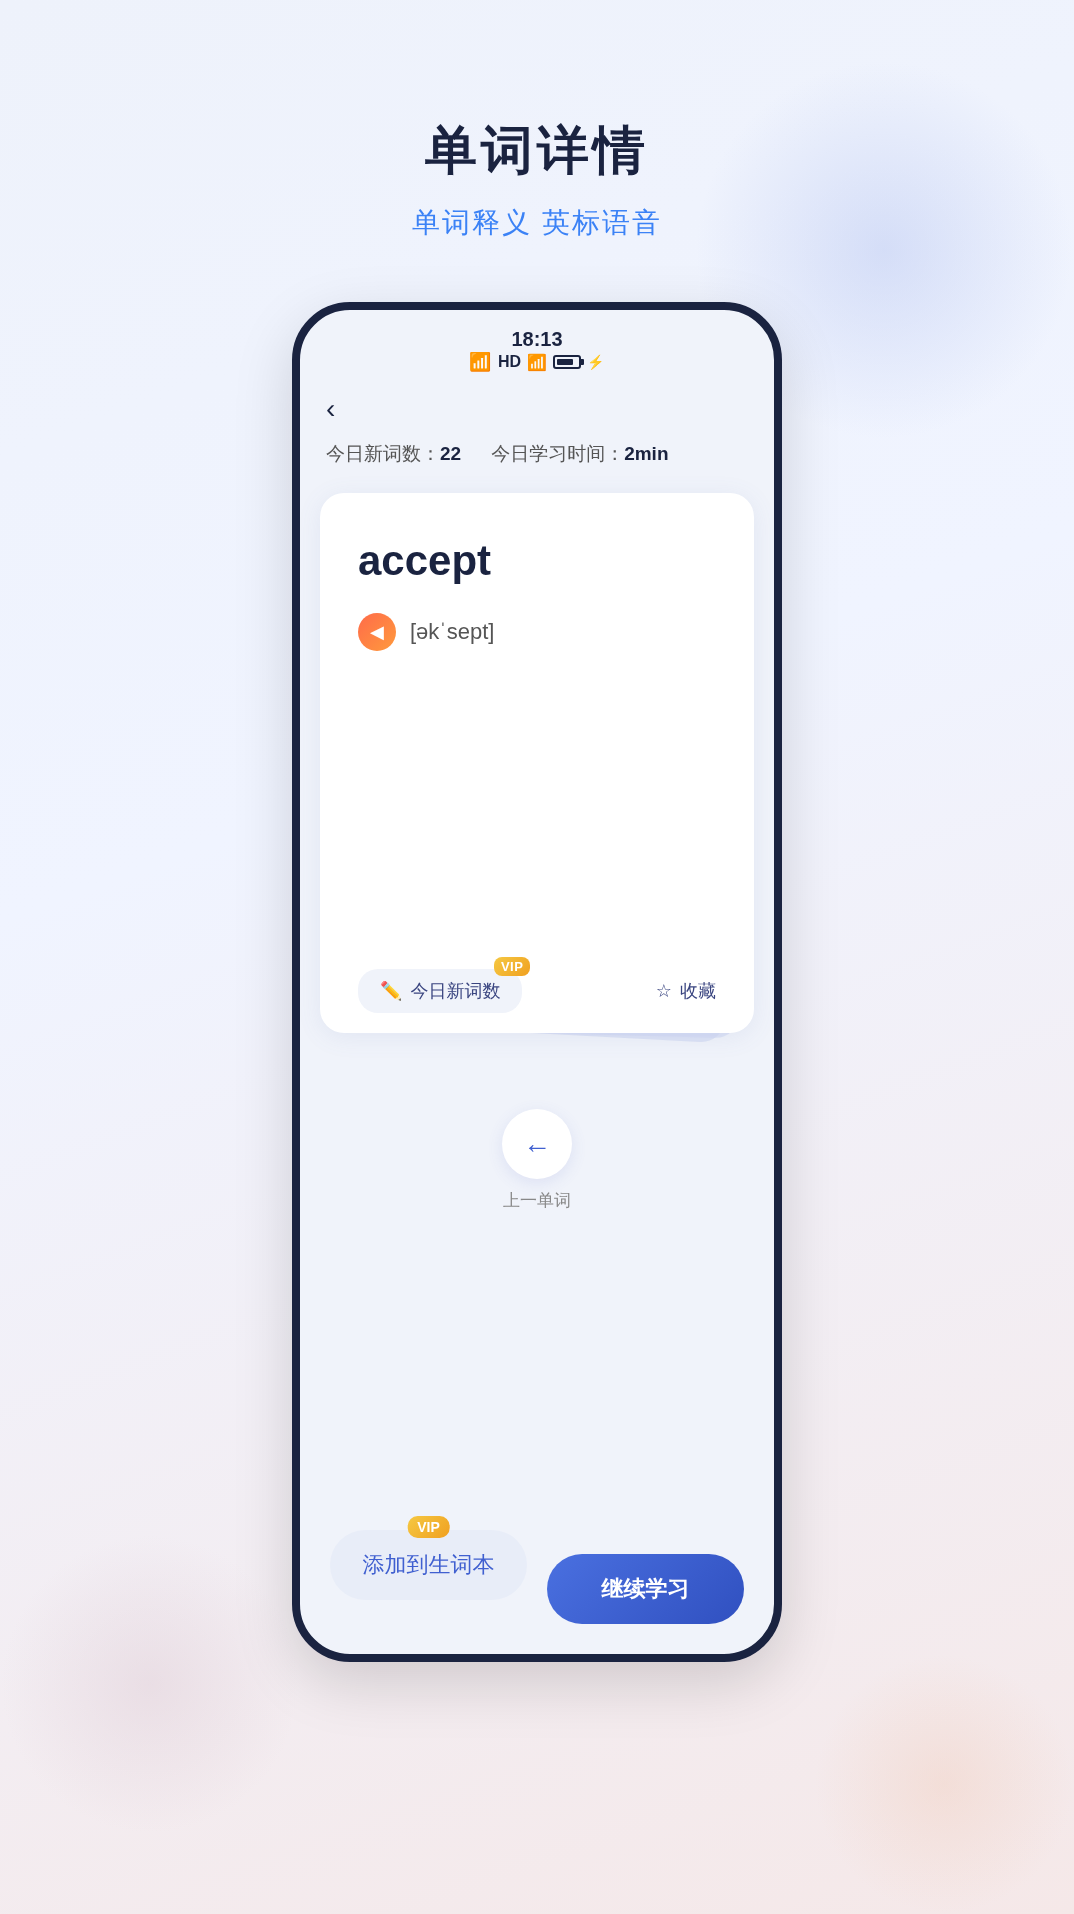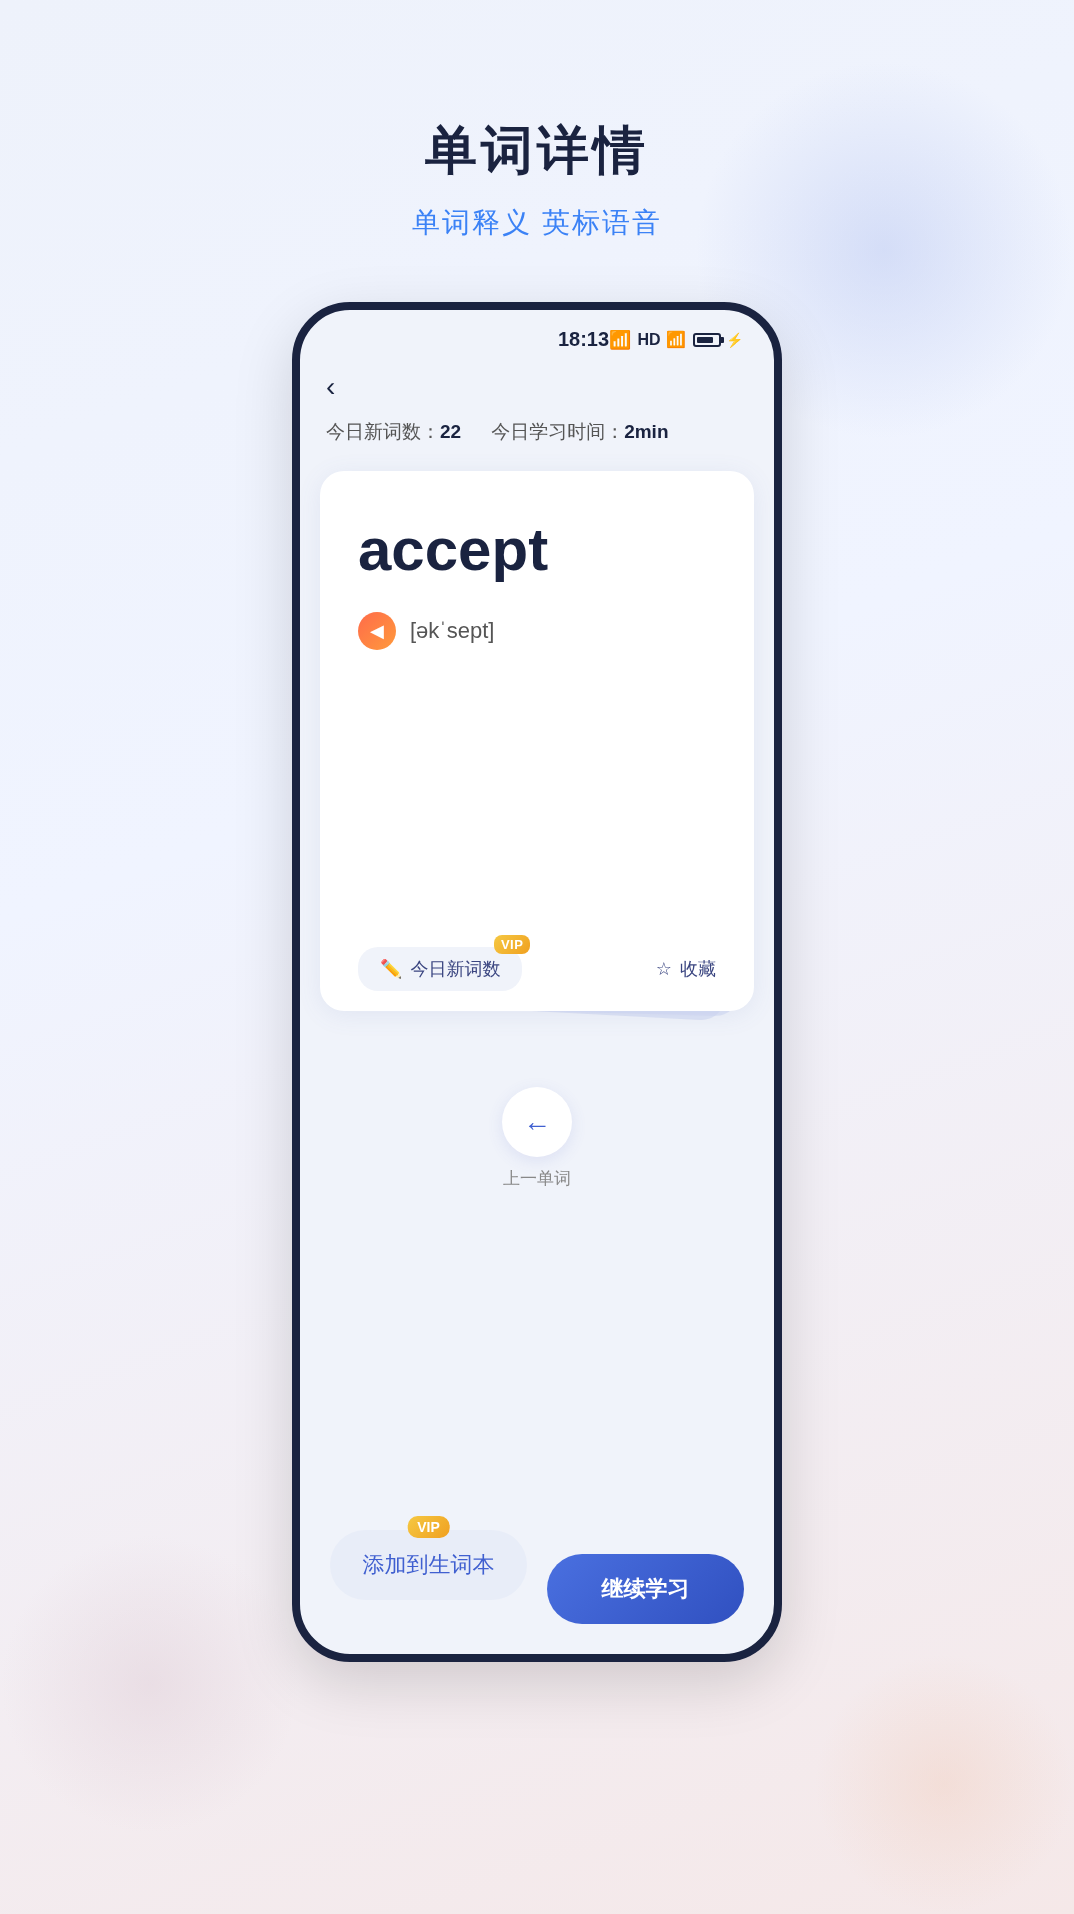--- a/index.html
+++ b/index.html
@@ -75,26 +75,27 @@
       border-radius: 58px;
       border: 8px solid #1a2340;
       position: relative;
       overflow: hidden;
       box-shadow: 0 20px 60px rgba(0,0,0,0.15);
     }
 
     
     .status-bar {
       display: flex;
-      justify-content: flex-end;
+      justify-content: center;
       align-items: center;
       padding: 18px 30px 10px;
       font-size: 20px;
       color: #1a2340;
       font-weight: 600;
+      flex-direction: column;
     }
 
     .status-icons {
       display: flex;
       align-items: center;
       gap: 6px;
       font-size: 16px;
     }
 
     .battery-body {
@@ -184,21 +185,21 @@
       left: 0;
       right: 0;
       height: 540px;
       background: #fff;
       border-radius: 24px;
       padding: 44px 38px 30px;
       box-shadow: 0 4px 24px rgba(100,120,180,0.1);
     }
 
     .word-english {
-      font-size: 60px;
+      font-size: 42px;
       font-weight: 800;
       color: #1a2340;
       margin-bottom: 28px;
     }
 
     .phonetic-row {
       display: flex;
       align-items: center;
       gap: 14px;
       margin-bottom: 24px;

